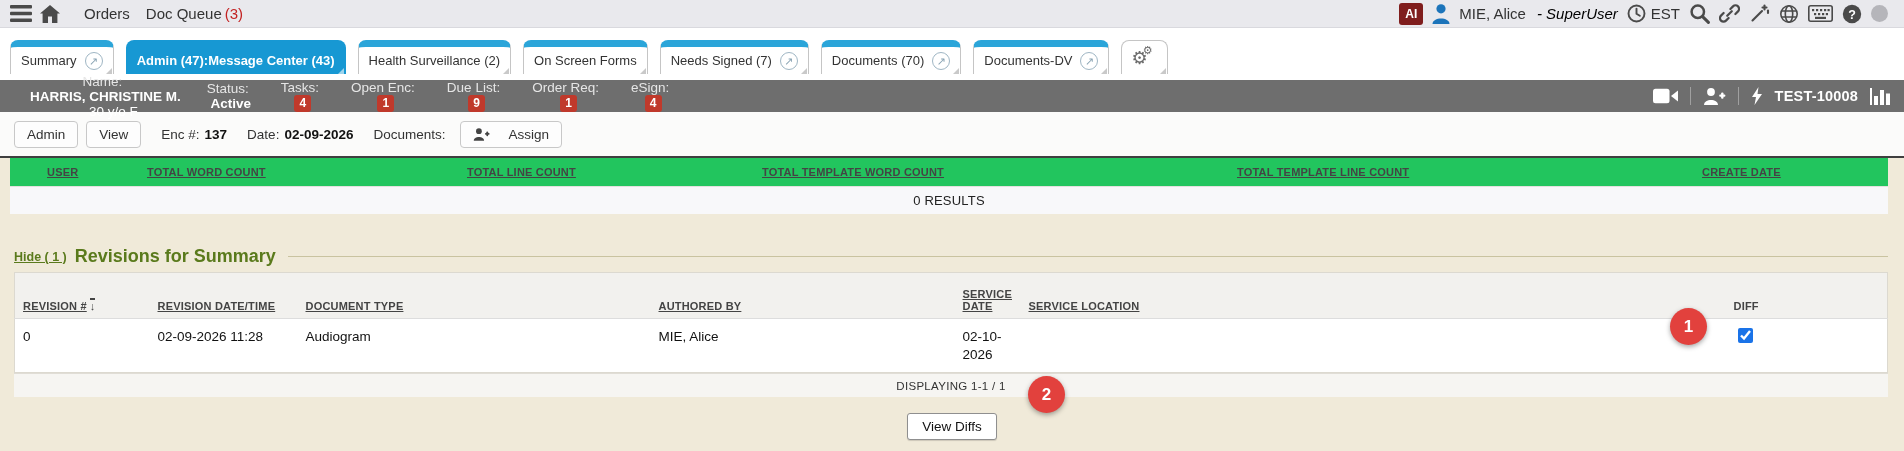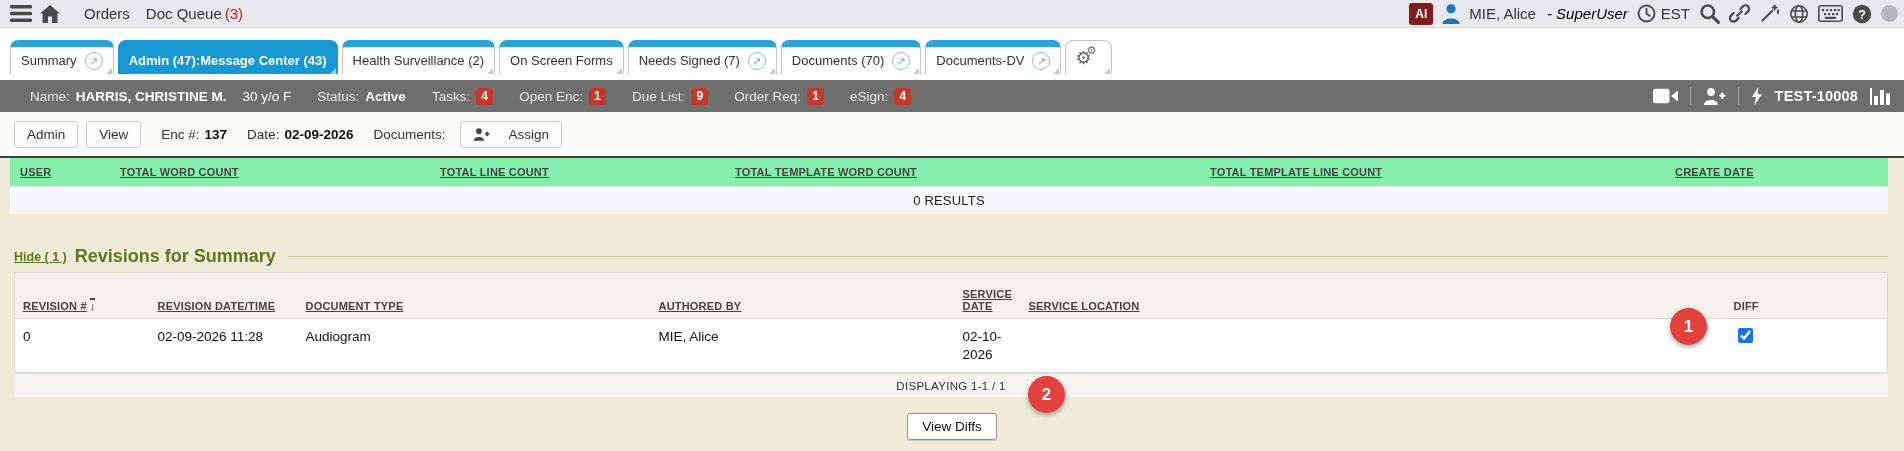--- a/index.html
+++ b/index.html
@@ -1,54 +1,54 @@
 <!DOCTYPE html>
 <html><head>
 <meta charset="utf-8">
 <style>
   * { box-sizing: border-box; margin: 0; padding: 0; }
   html,body { width:1904px; height:451px; overflow:hidden; }
   body { font-family:"Liberation Sans", sans-serif; background:#f0ead9; position:relative; }
 
   
   .topbar { height:28px; background:#e9e9ed; border-bottom:1px solid #d9d9de;
-            display:flex; align-items:center; padding:0 6px 0 10px; gap:8px; }
+            display:flex; align-items:center; padding:0 16px 0 10px; gap:8px; }
   .topbar svg { display:block; }
   .icon-btn { display:inline-flex; align-items:center; justify-content:center; cursor:pointer; }
   .nav-text { font-size:15px; color:#333; margin-left:8px; }
   .nav-text.first { margin-left:16px; }
   .count-red { color:#c32222; font-size:15px; margin-left:3px; }
   .topbar-right { margin-left:auto; display:flex; align-items:center; gap:9px; }
   .ai-badge { width:24px; height:22px; background:#7f1d1d; color:#fff; font-weight:bold;
               font-size:12px; border-radius:3px; display:flex; align-items:center; justify-content:center; }
   .user-name { font-size:15px; color:#333; }
   .user-role { font-size:15px; color:#000000; font-style:italic; margin-left:2px; }
   .tz { font-size:15px; color:#333; margin-left:-4px; }
   .gray-dot { width:17px; height:17px; border-radius:50%; background:#b5b5ba; }
 
   
   .tabbar { height:52px; background:#fff; display:flex; align-items:flex-end;
-            gap:4px; padding:0 0 6px 10px; }
+            gap:12px; padding:0 0 6px 10px; }
   .tab { position:relative; height:34px; background:#fff; border:1px solid #c5c5c5; border-bottom:none;
          border-top:7px solid #2ba5d9; border-radius:8px 8px 0 0; display:flex; align-items:center;
          padding:0 10px; font-size:13px; color:#333; cursor:pointer; white-space:nowrap; }
   .tab::after { content:""; position:absolute; right:1px; bottom:0; width:0; height:0;
                 border-left:6px solid transparent; border-bottom:6px solid #c9c9c9; }
   .tab.active { background:#1798d3; border-color:#1798d3; color:#fff; font-weight:bold; }
   .tab.active::after { border-bottom-color:#9fd4ec; }
   .ext-icon { width:18px; height:18px; border:1px solid #9fb6c4; border-radius:50%; color:#8aa4b4;
               font-size:11px; line-height:16px; text-align:center; margin-left:8px; flex:0 0 auto; }
   .tab.gear-tab { padding:0 9px; border-top:1px solid #c5c5c5; height:34px; }
   .gear-main { font-size:18px; color:#6b6b6b; line-height:1; }
   .gear-small { font-size:11px; color:#6b6b6b; position:relative; top:-7px; left:-5px; line-height:1; }
 
   
   .patientbar { height:32px; background:#6e6e6e; display:flex; align-items:center;
                 padding:0 14px 0 30px; color:#fff; font-size:13.5px; }
-  .pgroup { display:flex; align-items:center; margin-right:26px; white-space:nowrap; }
+  .pgroup { display:flex; align-items:center; margin-right:26px; white-space:nowrap;flex-direction:column; }
   .plabel { color:#e6e6e6; margin-right:6px; }
   .pbold { font-weight:bold; color:#fff; }
   .page-sex { margin-left:16px; }
   .badge { display:inline-block; min-width:17px; height:17px; line-height:17px; padding:0 3px;
            background:#c0392b; color:#fff; font-weight:bold; font-size:12px; text-align:center;
            border-radius:3px; }
   .pbar-right { margin-left:auto; display:flex; align-items:center; gap:12px; }
   .vsep { width:1px; height:18px; background:rgba(255,255,255,.35); }
   .chart-id { font-weight:bold; font-size:14.5px; letter-spacing:.2px; }
 
@@ -60,22 +60,22 @@
   .btn + .btn { margin-left:8px; }
   .vlabel { margin-left:20px; margin-right:5px; }
   .vval { font-weight:bold; color:#111; }
   .assign-btn { display:inline-flex; align-items:center; gap:18px; margin-left:10px; }
 
   .divider { border-top:2px solid #3f3f3f; }
 
   
   .wc-section { margin:0 16px 0 10px; background:#fff; }
   .wc-table { width:100%; border-collapse:collapse; table-layout:fixed; }
-  .wc-table th { background:#86efac; height:28px; font-size:11px; font-weight:bold; color:#444;
-                 text-align:left; text-decoration:underline; padding-left:10px; letter-spacing:.2px;
+  .wc-table th { background:#22c55e; height:28px; font-size:11px; font-weight:bold; color:#444;
+                 text-align:left; text-decoration:underline; padding-left:37px; letter-spacing:.2px;
                  cursor:pointer; white-space:nowrap; }
   .wc-results { height:28px; background:#f8f8fa; border-top:1px solid #e3e1de;
                 display:flex; align-items:center; justify-content:center;
                 font-size:13px; color:#222; letter-spacing:.2px; }
 
   
   .rev-section { margin:32px 16px 16px 14px; }
   .rev-heading { display:flex; align-items:center; margin-bottom:5px; }
   .hide-link { color:#5a7a1c; font-size:12.5px; font-weight:bold; text-decoration:underline;
                cursor:pointer; white-space:nowrap; }

